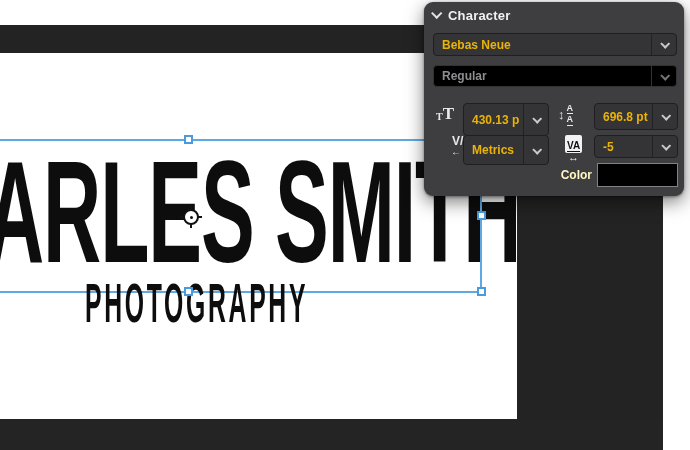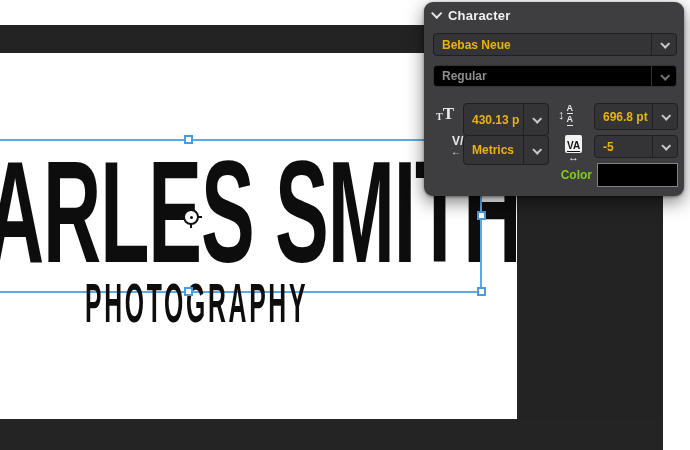--- a/index.html
+++ b/index.html
@@ -82,21 +82,21 @@
   .i-leading .lead-arrow { font-size:13px; line-height:1; }
   .i-leading .lead-col { display:flex; flex-direction:column; }
   .i-leading .lead-a { font-size:9px; font-weight:700; line-height:1.15; border-bottom:1px solid #e9e9ea; }
   .i-kerning { left:12px; top:133px; font-size:12px; font-weight:700; line-height:1;margin-left:16px; }
   .i-kerning .kern-arrow { display:block; font-size:10px; line-height:1; margin-top:0; margin-left:-1px; }
   .i-tracking { left:141px; top:133px; display:flex; flex-direction:column; align-items:center; }
   .i-tracking .va-box { background:#f2f2f2; border-radius:2px; padding:0 2px; }
   .i-tracking .va-box span { color:#101010; font-size:10px; font-weight:800; line-height:13px; border-bottom:1.5px solid #101010; }
   .i-tracking .track-arrow { font-size:11px; line-height:9px; color:#f2f2f2; }
 
-  .color-row-label { position:absolute; left:118px; top:166px; width:50px; text-align:right; color:#84cc16; font-size:12px; font-weight:700; }
+  .color-row-label { position:absolute; left:118px; top:166px; width:50px; text-align:right; color:#fef9c3; font-size:12px; font-weight:700; }
   .color-swatch { position:absolute; left:173px; top:161px; width:81px; height:24px; background:#000000; border:1px solid #828284; }
 </style>
 </head>
 <body>
 
 <div class="screen">
 
   <div class="art-bar-top"></div>
   <div class="art-block-right"></div>
   <div class="art-bar-bottom"></div>

